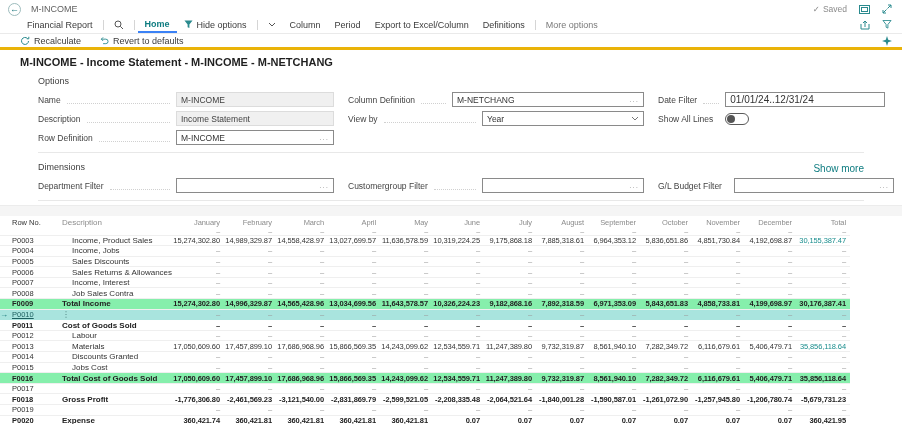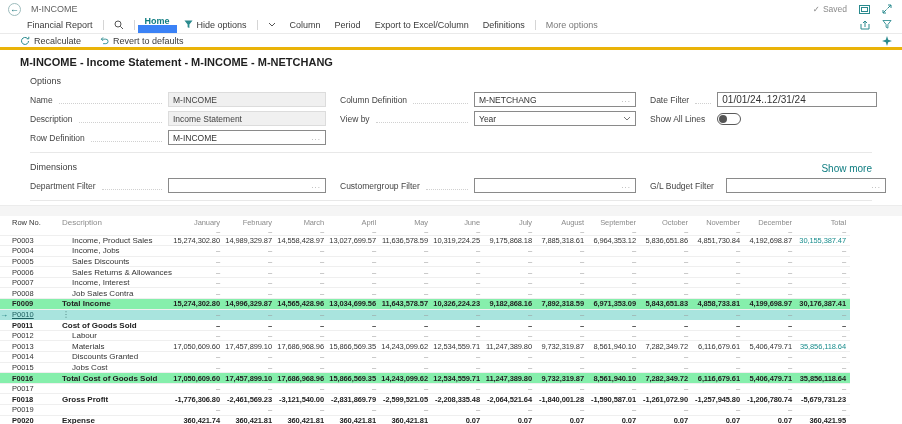--- a/index.html
+++ b/index.html
@@ -12,35 +12,35 @@
   .wintitle { font-size: 9px; color: #616161; }
   .titlebar .right { margin-left: auto; display: flex; align-items: center; gap: 12px; }
   .saved { font-size: 8.5px; color: #8a8a8a; display:flex; align-items:center; gap:3px; }
   .tealicon { color: #2a8a8e; display:flex; align-items:center; }
   .tealicon svg { display:block; }
 
   
   .menubar { height: 18px; display: flex; align-items: center; padding: 0 10px 0 20px; border-bottom: 1px solid #eaeaea; font-size: 9px; color: #3b3b3b; }
   .menubar .item { padding: 2px 7px; cursor: pointer; white-space: nowrap; display:flex; align-items:center; gap:4px; height: 17px; }
   .menubar .sep { width: 1px; height: 10px; background: #d5d5d5; margin: 0 3px; }
-  .menubar .active { color: #0e7c80; border-bottom: 8px solid #3b82f6; font-weight: bold; }
+  .menubar .active { color: #0e7c80; border-bottom: 2px solid #3b82f6; font-weight: bold; }
   .menubar .muted { color: #7a7a7a; }
   .menubar .right { margin-left:auto; display:flex; gap:12px; align-items:center; }
   .chevbtn { padding: 0 3px; color:#555; }
 
   
   .subbar { height: 16px; display:flex; align-items:center; padding: 0 10px 0 20px; border-bottom: 3px solid #eab308; font-size: 9px; color:#3b3b3b; }
   .subbar .item { display:flex; align-items:center; gap:4px; margin-right: 18px; cursor:pointer; }
   .subbar .right { margin-left:auto; }
 
   
   .heading { padding: 6px 20px 4px 20px; font-size: 11px; font-weight: bold; color: #1f1f1f; }
 
   
-  .content { padding: 0 30px; }
+  .content { padding: 0 38px; }
   .seclabel { font-size: 9px; color: #404040; margin: 4px 0 6px 0; }
   .grid3 { display: grid; grid-template-columns: 296px 296px 1fr; column-gap: 14px; }
   .fcol { display: flex; flex-direction: column; gap: 4px; }
   .frow { display: flex; align-items: center; height: 15px; }
   .flabel { font-size: 8.5px; color: #444; white-space: nowrap; }
   .leader { flex: 1; border-bottom: 1px dotted #d0d0d0; margin: 0 6px; height: 9px; }
   .ctl { width: 160px; height: 15px; font-size: 8.5px; display: flex; align-items: center; padding: 0 4px; border: 1px solid #8a8a8a; background: #fff; color: #333; }
   .ctl.disabled { background: #f0f0f0; border-color: #dcdcdc; color: #3f3f3f; }
   .ctl .val { flex: 1; white-space: nowrap; overflow: hidden; }
   .ctl .assist { color: #9a9a9a; font-size: 8px; letter-spacing: 1px; cursor: pointer; }
@@ -199,21 +199,21 @@
           <div class="ctl" style="width:158px">
             <span class="val">M-INCOME</span>
             <span class="assist">...</span>
           </div>
         </div>
       </div>
       <div class="fcol">
         <div class="frow">
           <span class="flabel">Column Definition</span>
           <span class="leader"></span>
-          <div class="ctl" style="width:162px">
+          <div class="ctl" style="width:192px">
             <span class="val">M-NETCHANG</span>
             <span class="assist">...</span>
           </div>
         </div>
         <div class="frow">
           <span class="flabel">View by</span>
           <span class="leader"></span>
           <div class="ctl" style="width:162px">
             <span class="val">Year</span>
             <svg width="8" height="5" viewBox="0 0 8 5" fill="none" stroke="#777">

